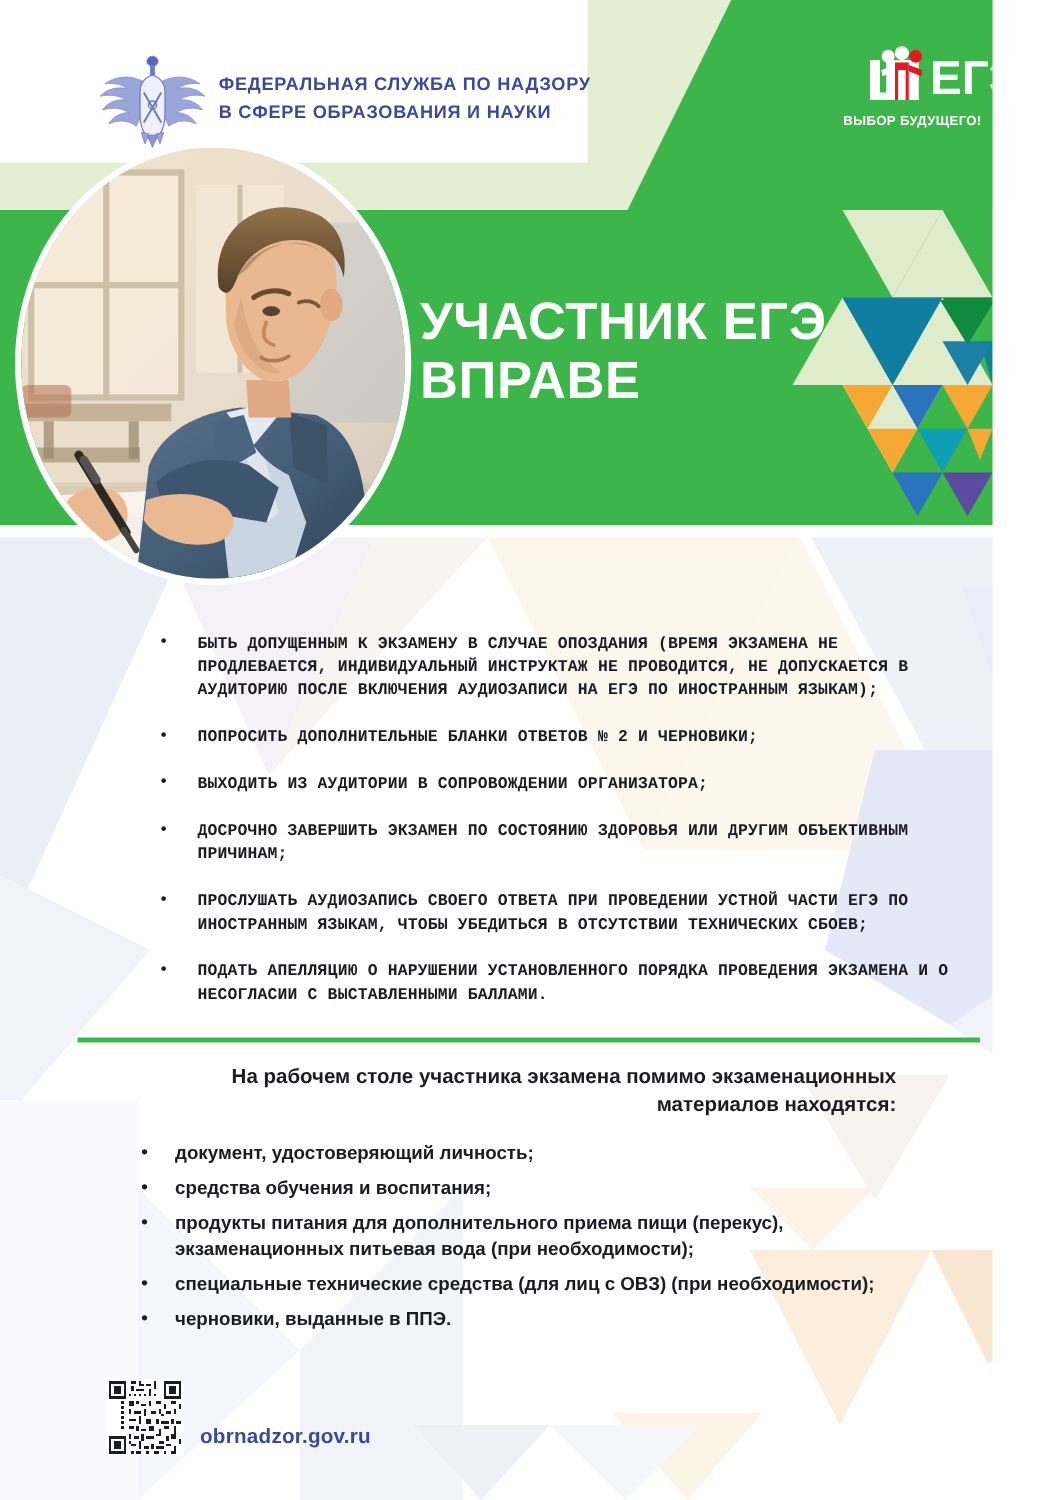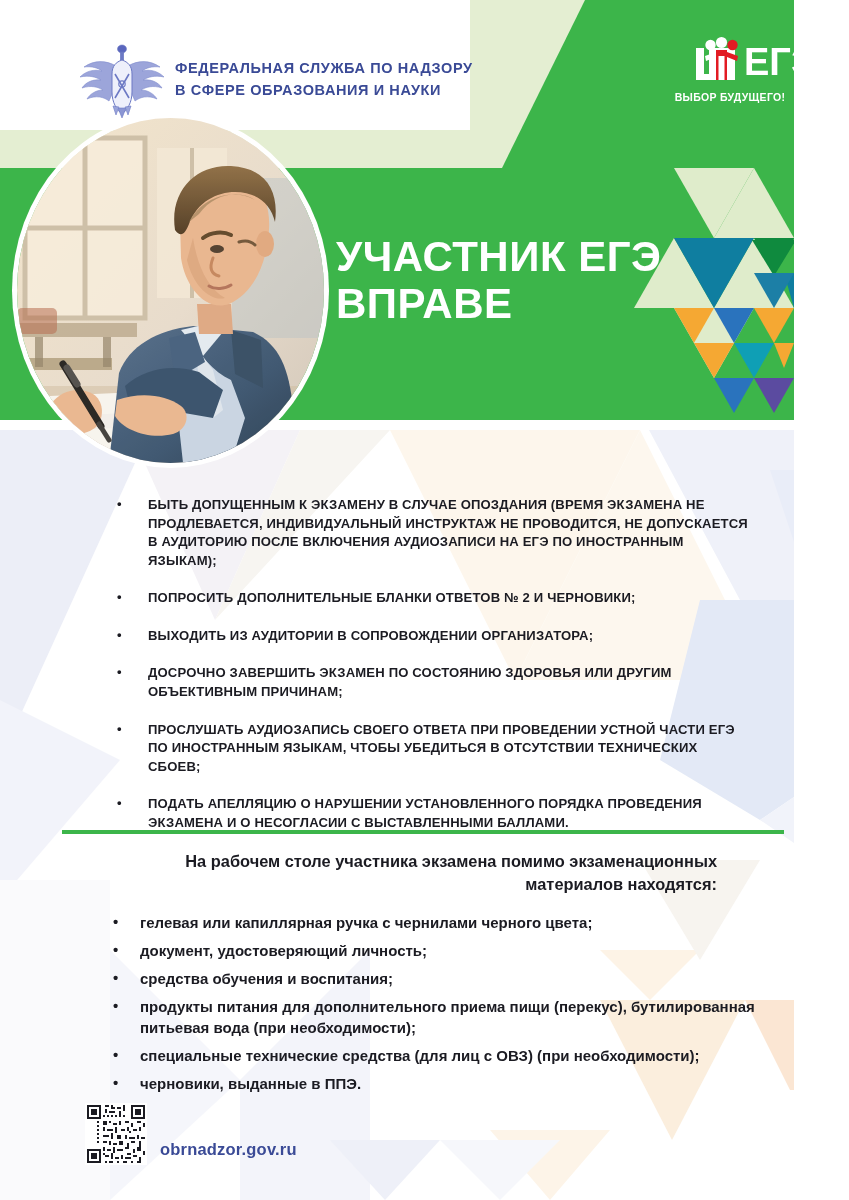--- a/index.html
+++ b/index.html
@@ -131,22 +131,23 @@
     position: absolute;
     left: 0; top: 420px;
     width: 849px; height: 780px;
     z-index: 4;
   }
 
   ul.rights-list {
     position: absolute;
     left: 104px; top: 68px;
     width: 640px;
-    margin: 8px; padding: 0;
+    margin: 18px; padding: 0;
     list-style: none;
+    font-family: Liberation Mono, monospace;
   }
   ul.rights-list li {
     position: relative;
     padding-left: 36px;
     margin-bottom: 19px;
     color: #1b1b22;
     font-size: 13.1px;
     font-weight: 700;
     line-height: 1.42;
     letter-spacing: 0.15px;
@@ -431,24 +432,23 @@
       <li>ПРОСЛУШАТЬ АУДИОЗАПИСЬ СВОЕГО ОТВЕТА ПРИ ПРОВЕДЕНИИ УСТНОЙ ЧАСТИ ЕГЭ ПО ИНОСТРАННЫМ ЯЗЫКАМ, ЧТОБЫ УБЕДИТЬСЯ В ОТСУТСТВИИ ТЕХНИЧЕСКИХ СБОЕВ;</li>
       <li>ПОДАТЬ АПЕЛЛЯЦИЮ О НАРУШЕНИИ УСТАНОВЛЕННОГО ПОРЯДКА ПРОВЕДЕНИЯ ЭКЗАМЕНА И О НЕСОГЛАСИИ С ВЫСТАВЛЕННЫМИ БАЛЛАМИ.</li>
     </ul>
 
     <div class="divider-green"></div>
 
     <div class="desk-heading">На рабочем столе участника экзамена помимо экзаменационных
 материалов находятся:</div>
 
     <ul class="desk-list">
-      <li>гелевая или капиллярная ручка с чернилами черного цвета;</li>
       <li>документ, удостоверяющий личность;</li>
       <li>средства обучения и воспитания;</li>
-      <li>продукты питания для дополнительного приема пищи (перекус), бутилированная питьевая вода (при необходимости);</li>
+      <li>продукты питания для дополнительного приема пищи (перекус), экзаменационных питьевая вода (при необходимости);</li>
       <li>специальные технические средства (для лиц с ОВЗ) (при необходимости);</li>
       <li>черновики, выданные в ППЭ.</li>
     </ul>
   </div>
 
   <div class="qr-code">
     <svg viewBox="0 0 31 31" width="62" height="62" shape-rendering="crispEdges">
       <rect width="31" height="31" fill="#ffffff"></rect>
       <g fill="#1b1b22">
 

